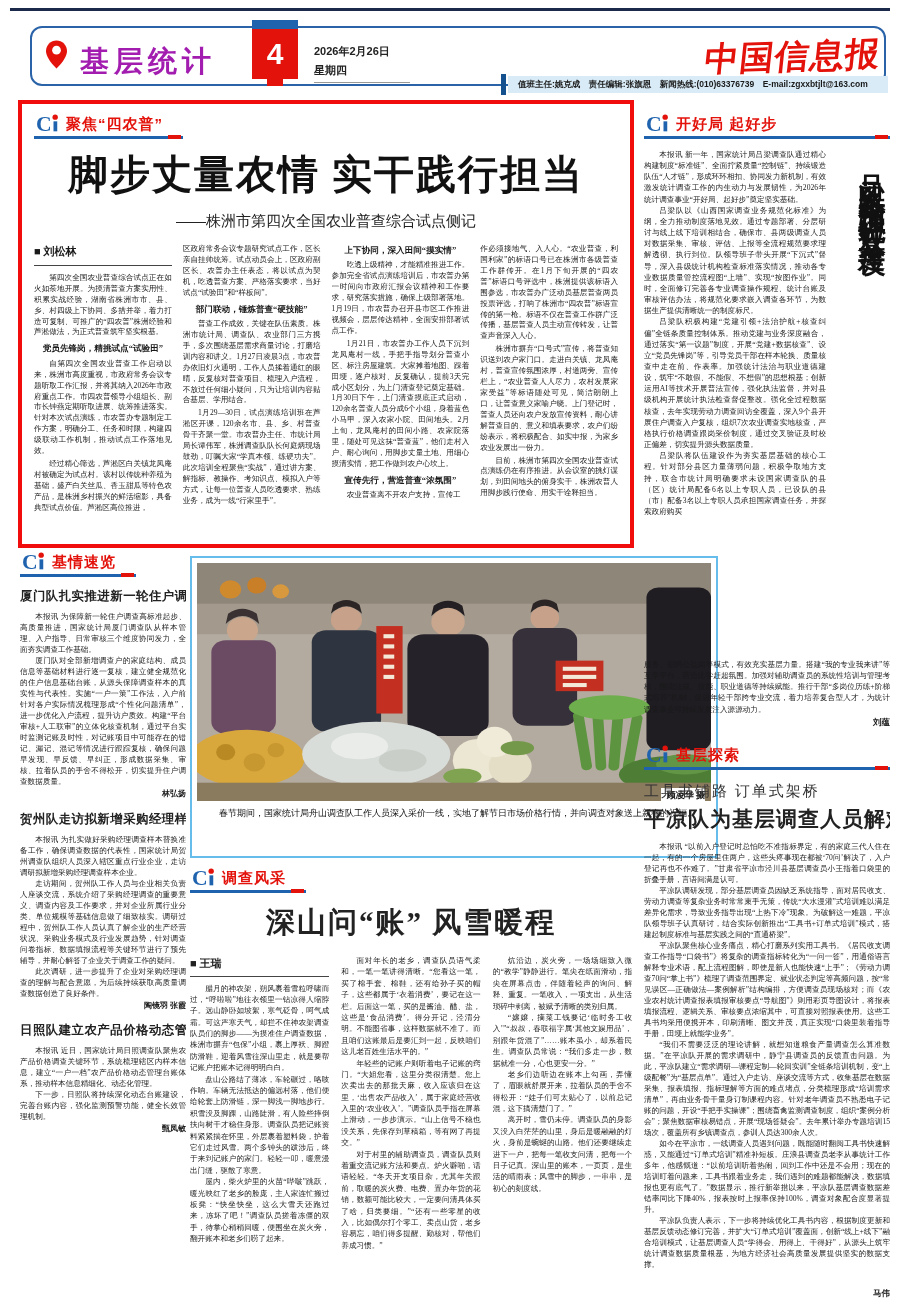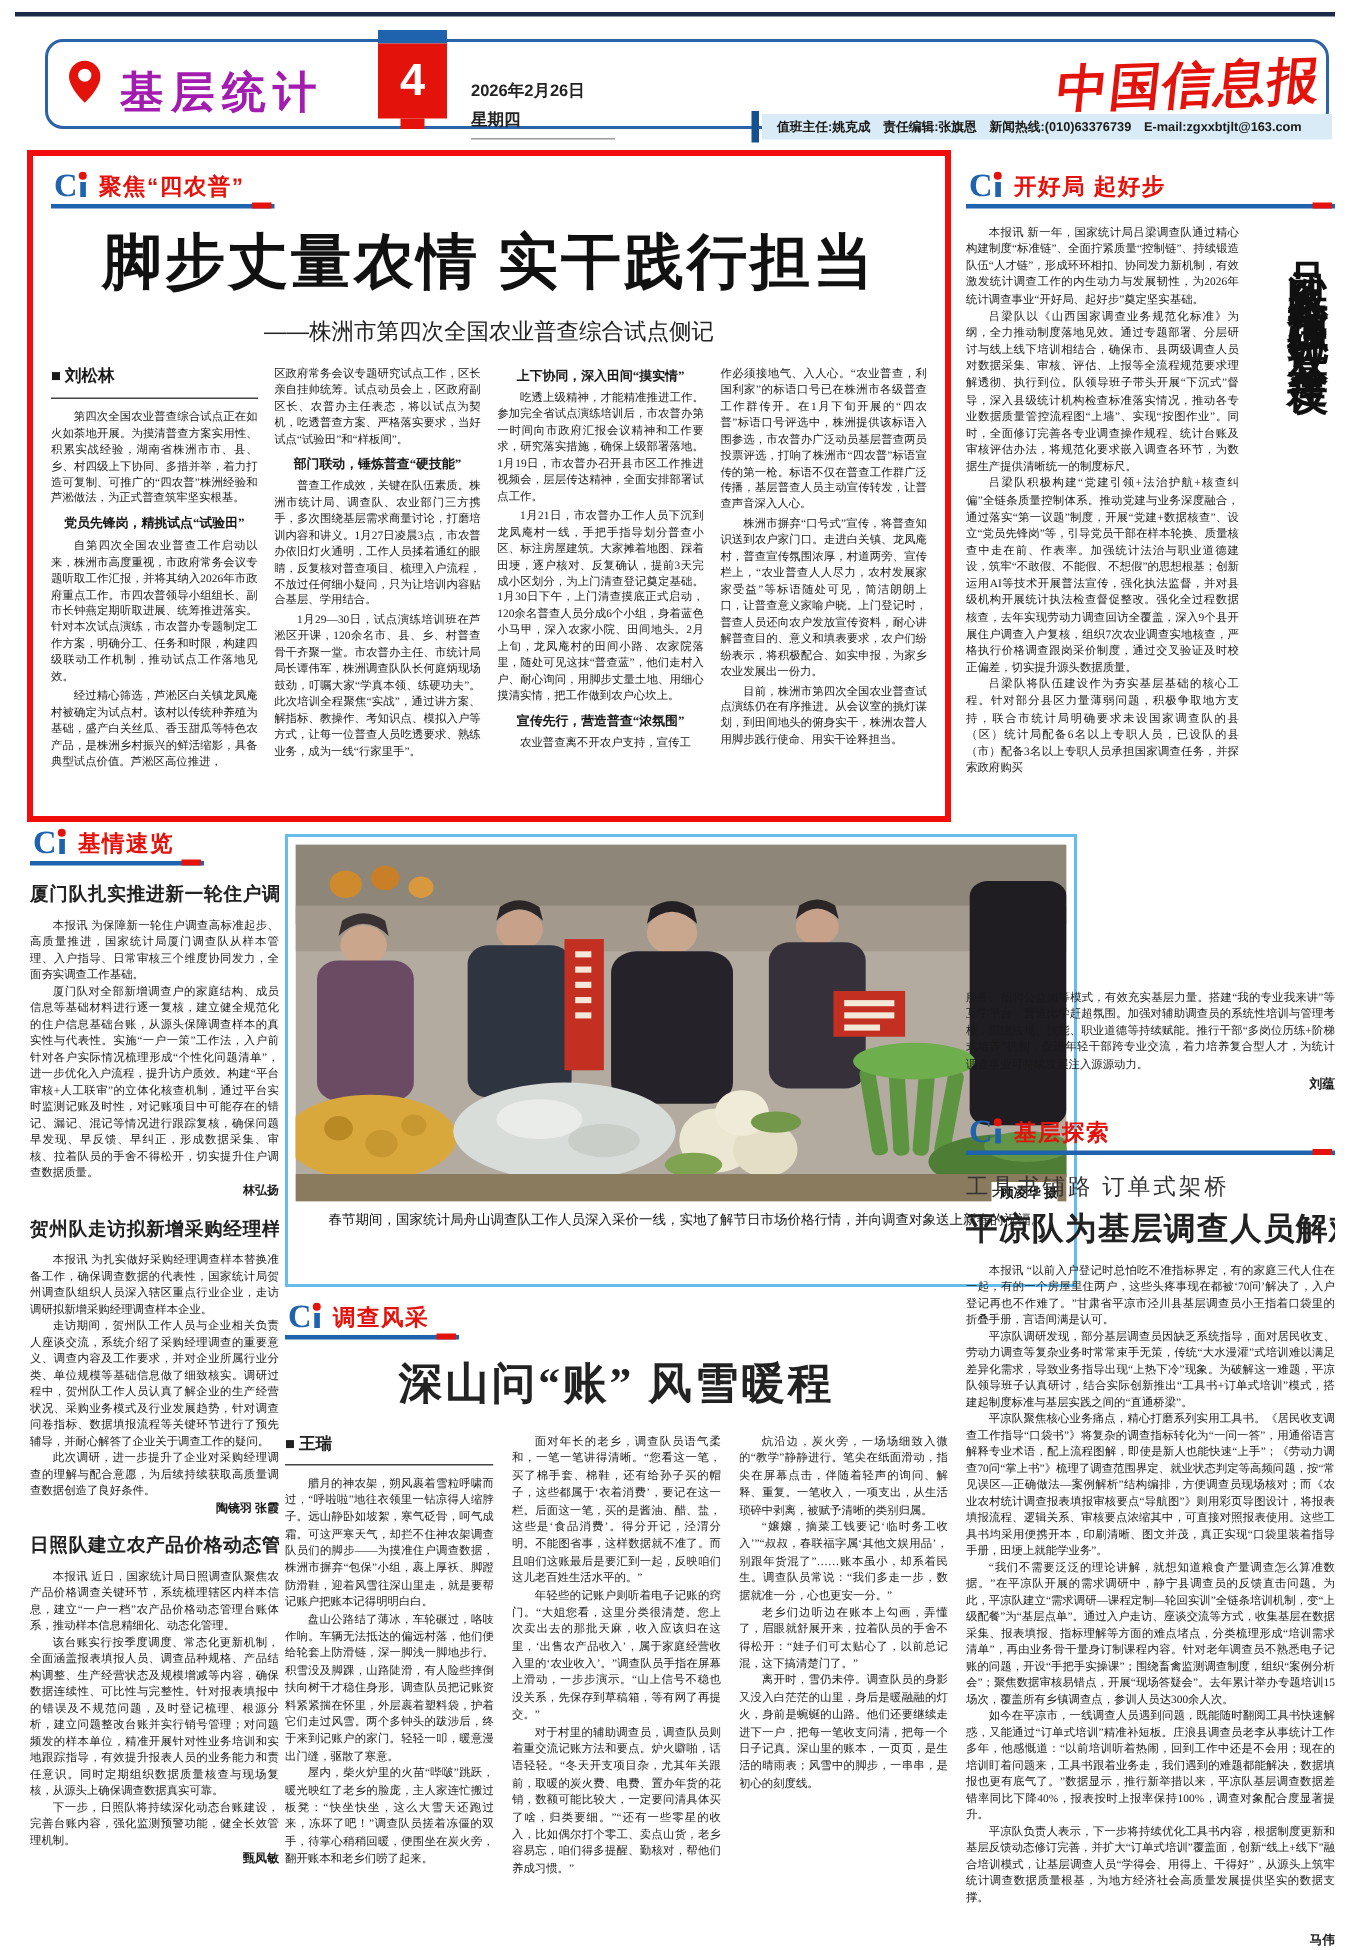--- a/index.html
+++ b/index.html
@@ -7,21 +7,21 @@
   #page{position:absolute;inset:0;background:#fff;overflow:hidden;}
 
   .topline{position:absolute;left:10px;top:8px;width:880px;height:3px;background:#1b2a4a;}
   .header-box{position:absolute;left:30px;top:26px;width:856px;height:60px;border:2px solid #2a63a8;border-radius:12px;box-sizing:border-box;}
   .pin{position:absolute;left:46px;top:40px;width:21px;height:29px;}
   .section-title{position:absolute;left:80px;top:42px;font-size:29px;font-weight:700;color:#a21caf;letter-spacing:5px;font-family:"Liberation Serif",serif;}
   .pagenum{position:absolute;left:252px;top:20px;width:46px;text-align:center;}
   .pagenum .cap{height:9px;background:#1f63ae;}
   .pagenum .num{height:50px;background:#e3120b;color:#fff;font-size:30px;font-weight:800;display:flex;align-items:center;justify-content:center;}
   .pagenum .tab{width:16px;height:7px;background:#e3120b;margin:0 auto;}
-  .dateblock{position:absolute;left:314px;top:52px;width:96px;font-size:11px;font-weight:700;color:#222;line-height:1.7;}
+  .dateblock{position:absolute;left:314px;top:42px;width:96px;font-size:11px;font-weight:700;color:#222;line-height:1.7;}
   .dateblock .dl2{border-bottom:1px solid #9a9a9a;padding-bottom:3px;display:block;}
   .masthead{position:absolute;right:20px;top:34px;font-family:"Liberation Serif",serif;font-size:34px;font-weight:900;color:#e3120b;transform:skewX(-8deg) rotate(-2deg);letter-spacing:1px;white-space:nowrap;}
   .infobar{position:absolute;left:508px;top:76px;width:380px;height:17px;background:#d8ebf6;display:flex;align-items:center;font-size:8.5px;font-weight:600;color:#1a1a1a;padding-left:10px;box-sizing:border-box;white-space:nowrap;}
   .infobar::before{content:"";position:absolute;left:-7px;top:-2px;width:5px;height:21px;background:#15508f;}
 
   .tag{display:inline-flex;align-items:flex-end;gap:5px;border-bottom:3px solid #1f63ae;padding:0 20px 2px 2px;position:relative;}
   .tag::after{content:"";position:absolute;right:2px;bottom:-3px;width:13px;height:4px;background:#e3120b;}
   .tag-label{color:#e3120b;font-weight:800;font-size:15px;letter-spacing:1px;white-space:nowrap;}
   .ci{width:25px;height:22px;display:inline-block;}
 
@@ -164,21 +164,20 @@
         <p>走访期间，贺州队工作人员与企业相关负责人座谈交流，系统介绍了采购经理调查的重要意义、调查内容及工作要求，并对企业所属行业分类、单位规模等基础信息做了细致核实。调研过程中，贺州队工作人员认真了解企业的生产经营状况、采购业务模式及行业发展趋势，针对调查问卷指标、数据填报流程等关键环节进行了预先辅导，并耐心解答了企业关于调查工作的疑问。</p>
         <p>此次调研，进一步提升了企业对采购经理调查的理解与配合意愿，为后续持续获取高质量调查数据创造了良好条件。</p>
         <div class="sig">陶镜羽 张霞</div>
       </div>
     </div>
 
     <div>
       <div class="brief-head">日照队建立农产品价格动态管理台账</div>
       <div class="brief-body">
         <p>本报讯 近日，国家统计局日照调查队聚焦农产品价格调查关键环节，系统梳理辖区内样本信息，建立“一户一档”农产品价格动态管理台账体系，推动样本信息精细化、动态化管理。</p>
-        <p>该台账实行按季度调度、常态化更新机制，全面涵盖报表填报人员、调查品种规格、产品结构调整、生产经营状态及规模增减等内容，确保数据连续性、可比性与完整性。针对报表填报中的错误及不规范问题，及时登记梳理、根源分析，建立问题整改台账并实行销号管理；对问题频发的样本单位，精准开展针对性业务培训和实地跟踪指导，有效提升报表人员的业务能力和责任意识。同时定期组织数据质量核查与现场复核，从源头上确保调查数据真实可靠。</p>
         <p>下一步，日照队将持续深化动态台账建设，完善台账内容，强化监测预警功能，健全长效管理机制。</p>
         <div class="sig">甄凤敏</div>
       </div>
     </div>
   </div>
 
   <div class="photo-box">
     <svg class="photo-svg" viewBox="0 0 430 234" preserveAspectRatio="none">
       <rect width="430" height="234" fill="#b3aba0"></rect>
       <rect width="430" height="52" fill="#8e8679"></rect>

